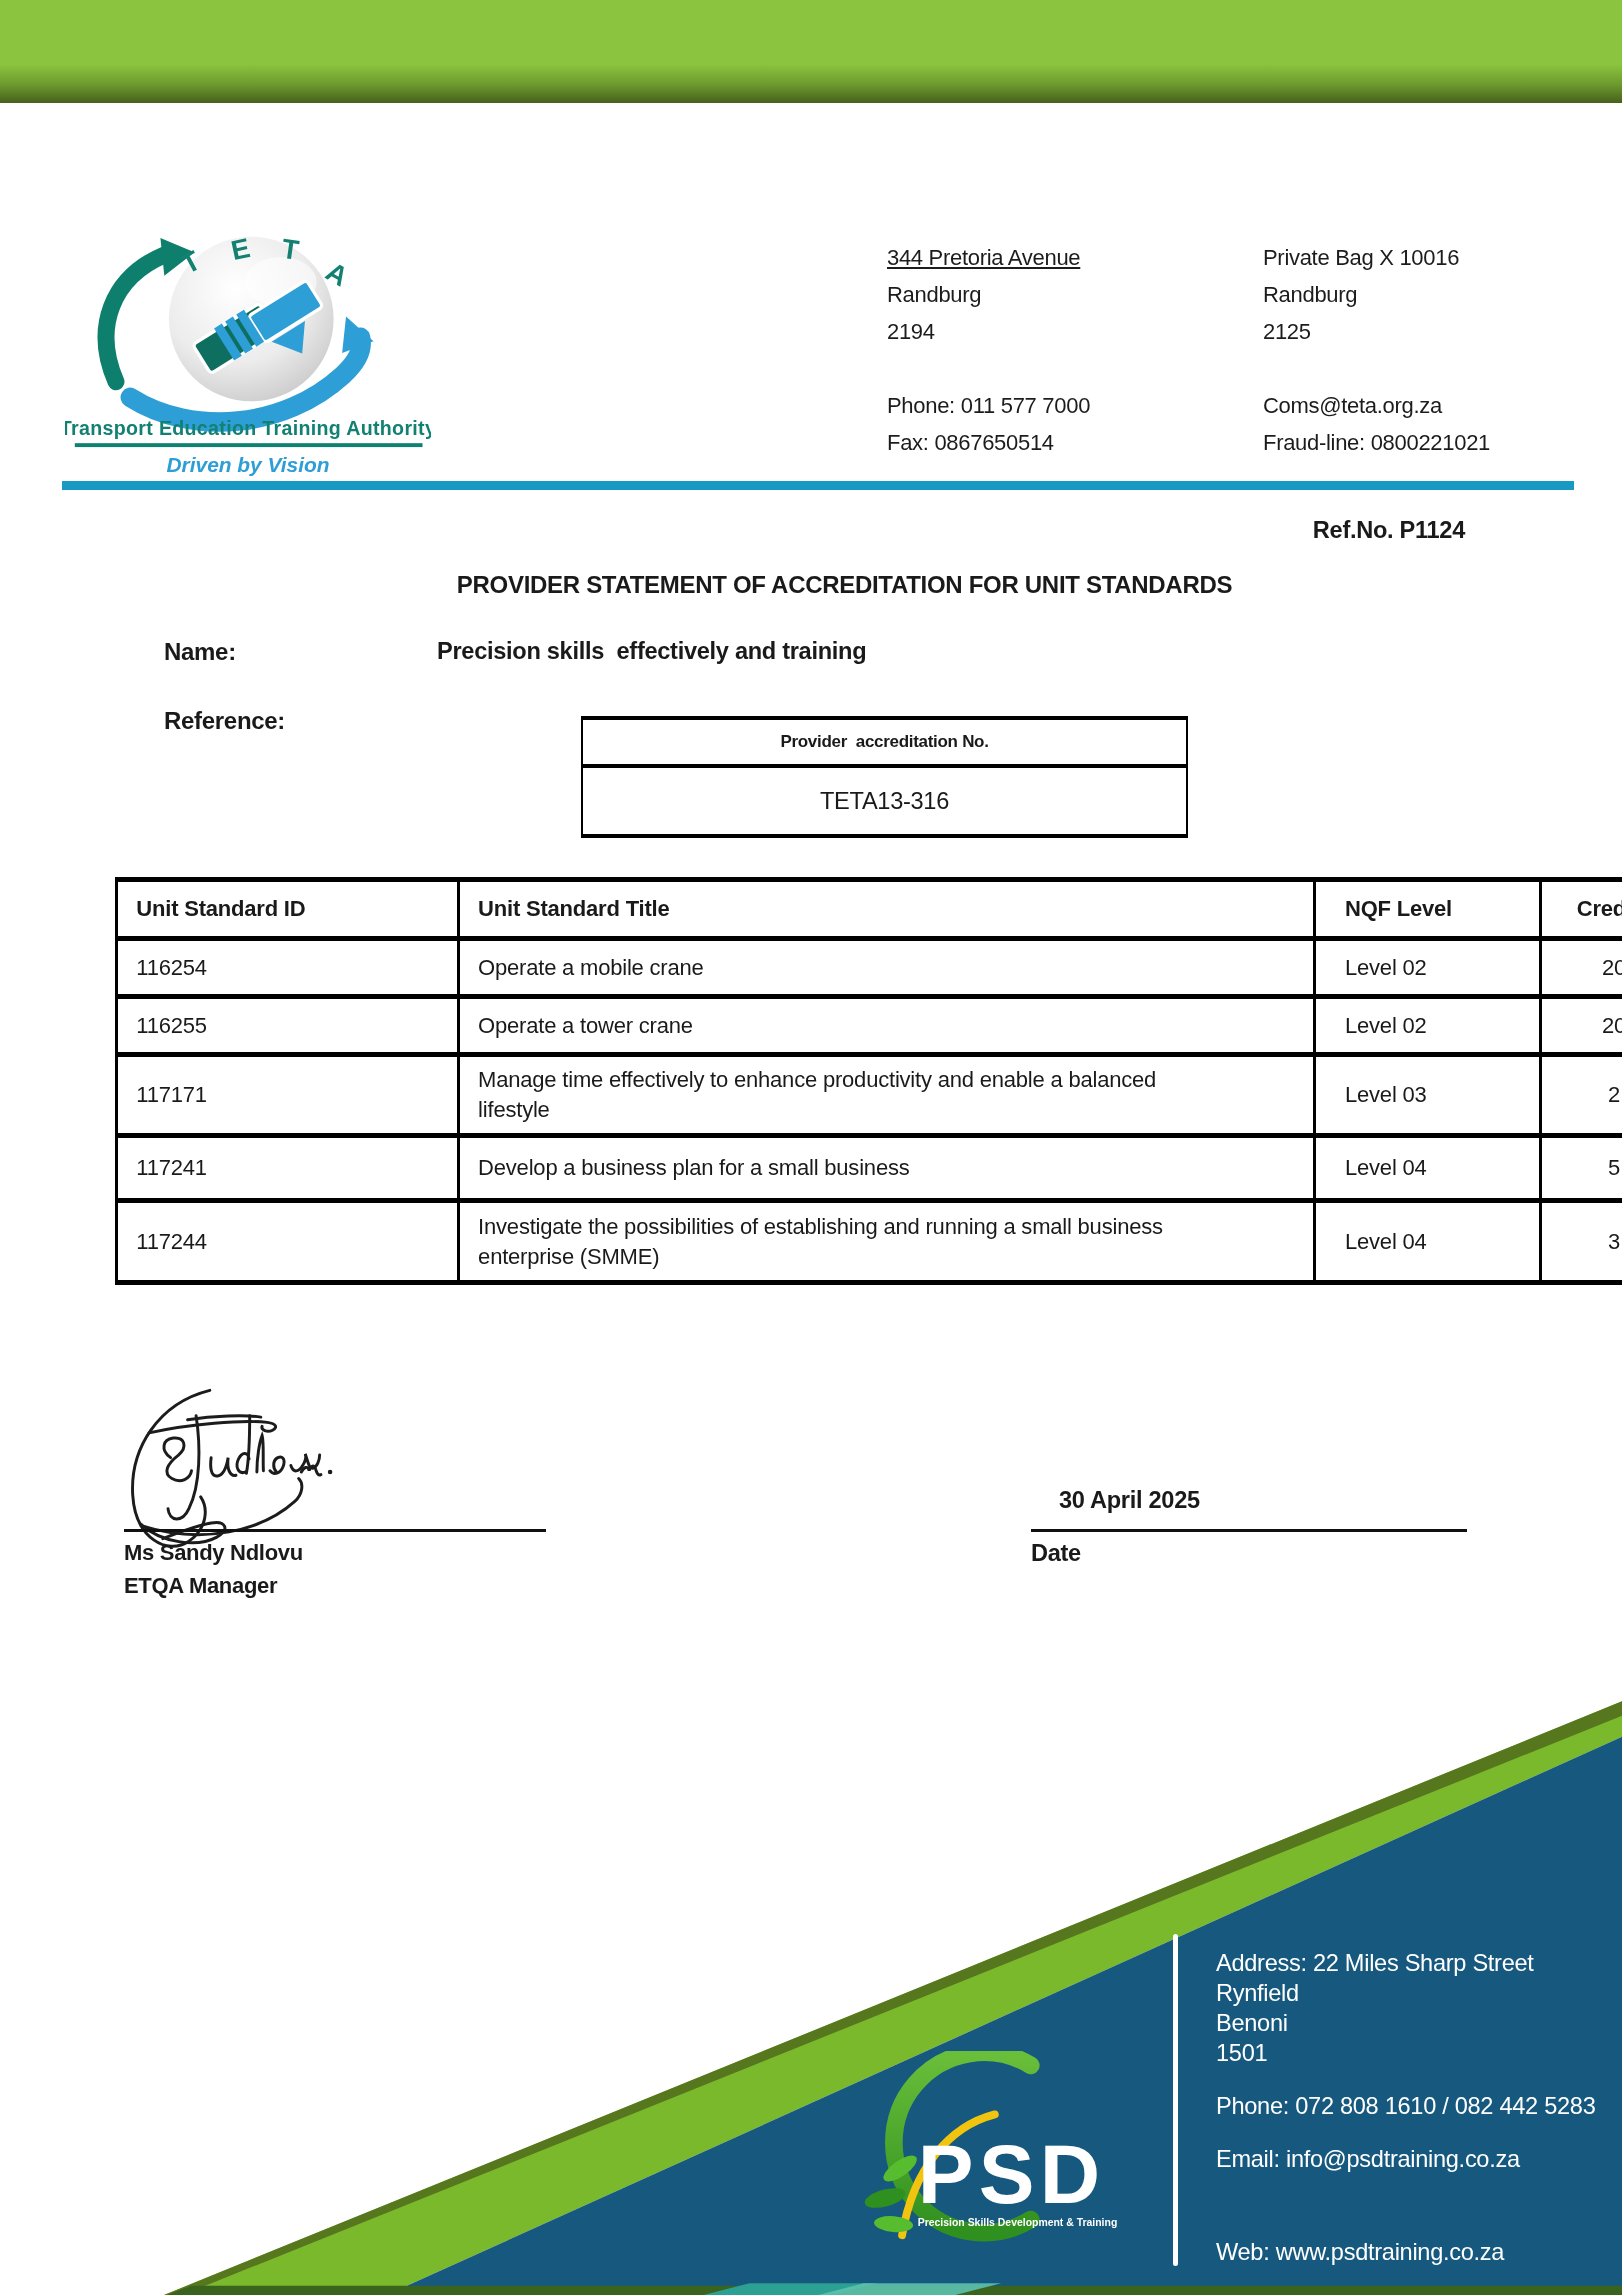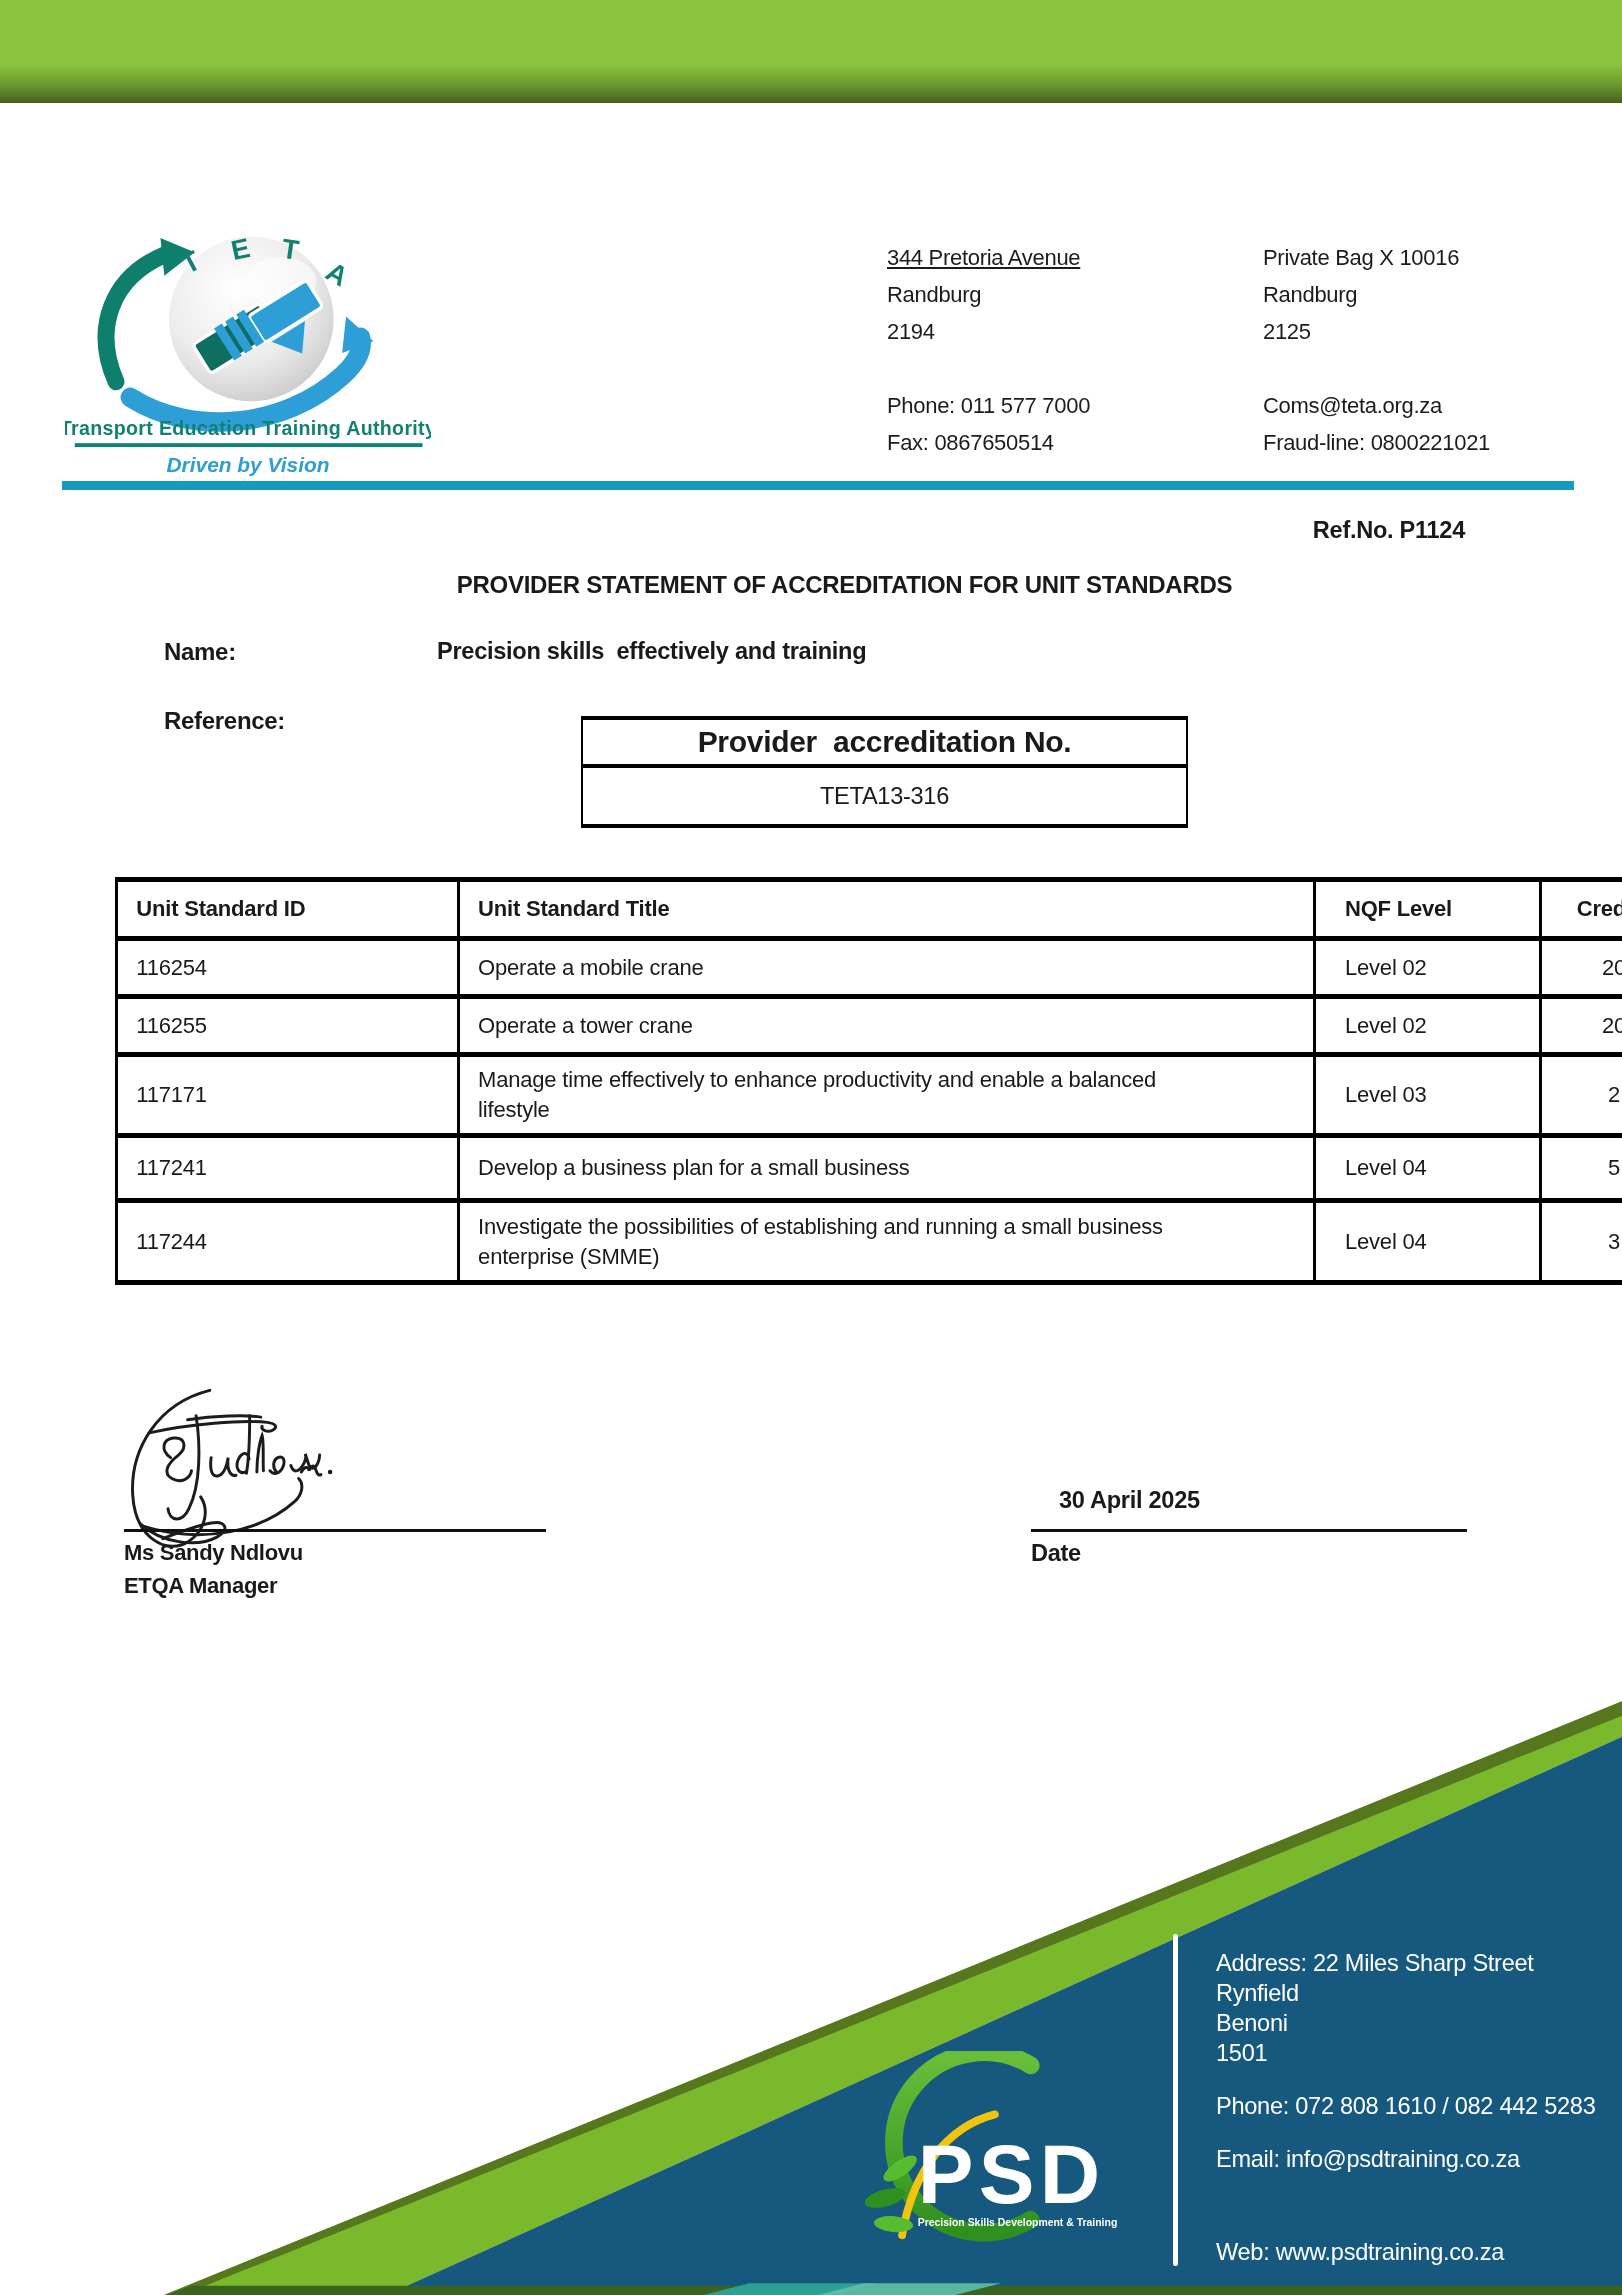--- a/index.html
+++ b/index.html
@@ -18,22 +18,22 @@
   
   .teal-rule{left:62px;top:481px;width:1512px;height:8.5px;background:#1899c4;}
   
   .ref-no{top:517px;right:158px;font-size:23.6px;font-weight:bold;letter-spacing:-0.3px;}
   .doc-title{left:115px;top:571px;width:1459px;text-align:center;font-size:24px;font-weight:bold;letter-spacing:-0.3px;}
   .fld-label{font-size:24px;font-weight:bold;letter-spacing:-0.3px;}
   .fld-value{font-size:23.6px;font-weight:bold;letter-spacing:-0.3px;}
   
   .provider-box{left:581px;top:716px;width:603px;border:2px solid #000;border-top:4.6px solid #000;border-bottom:4.6px solid #000;}
   .provider-box .hdr{height:44px;border-bottom:4.6px solid #000;display:flex;align-items:center;justify-content:center;
-    font-size:30px;font-weight:bold;letter-spacing:-0.3px;}
-  .provider-box .val{height:56px;display:flex;align-items:center;justify-content:center;font-size:23.6px;letter-spacing:-0.3px;}
+    font-size:17px;font-weight:bold;letter-spacing:-0.3px;}
+  .provider-box .val{height:66px;display:flex;align-items:center;justify-content:center;font-size:23.6px;letter-spacing:-0.3px;}
   
   .unit-table{left:115px;top:877px;width:1459px;border-collapse:collapse;table-layout:fixed;}
   .unit-table td,.unit-table th{border:3.3px solid #000;border-top-width:5.2px;border-bottom-width:5.2px;
     font-size:22px;letter-spacing:-0.2px;vertical-align:middle;padding:6.5px 6.5px 6.5px 18.3px;text-align:left;}
   .unit-table th{font-weight:bold;}
   .unit-table .c-id{width:314px;}
   .unit-table .c-title{width:828px;}
   .unit-table .c-nqf{width:188px;padding-left:29.4px;}
   .unit-table .c-cred{width:130px;text-align:center;padding-left:6.5px;}
   .unit-table td.c-title{padding-right:124px;line-height:30px;}

